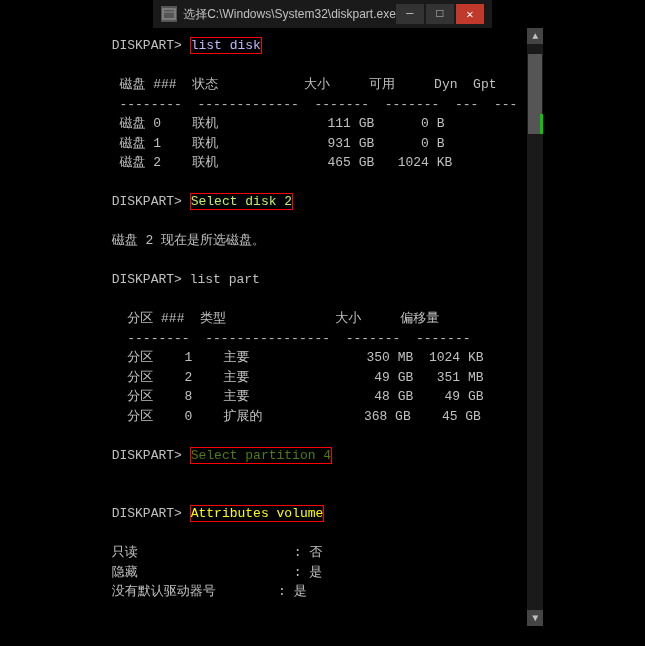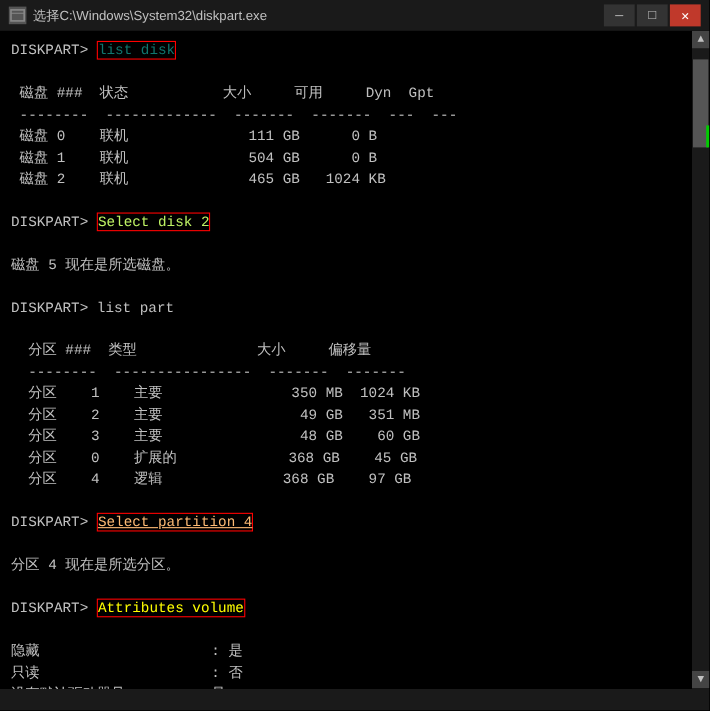--- a/index.html
+++ b/index.html
@@ -11,20 +11,21 @@
       font-size: 13px;
       color: #c0c0c0;
       overflow: hidden;
     }
     .window {
       width: 645px;
       height: 646px;
       background: #000;
       display: flex;
       flex-direction: column;
+      align-items: center;
     }
     .titlebar {
       background: #1a1a1a;
       height: 28px;
       display: flex;
       align-items: center;
       padding: 0 8px;
       justify-content: space-between;
       flex-shrink: 0;
     }
@@ -143,50 +144,48 @@
       <span class="titlebar-title">选择C:\Windows\System32\diskpart.exe</span>
     </div>
     <div class="titlebar-buttons">
       <div class="titlebar-btn">—</div>
       <div class="titlebar-btn">□</div>
       <div class="titlebar-btn close">✕</div>
     </div>
   </div>
   <div class="content-area">
     <div class="terminal" id="terminal-output">
-    <div style="white-space: pre; font-family: &quot;Courier New&quot;, Courier, monospace; font-size: 13px; line-height: 1.5;"><span style="color: rgb(192, 192, 192);">DISKPART&gt; </span><span style="color: #0f766e; border: 1px solid red; display: inline;">list disk</span></div>
+    <div style="white-space: pre; font-family: &quot;Courier New&quot;, Courier, monospace; font-size: 13px; line-height: 1.5;"><span style="color: rgb(192, 192, 192);">DISKPART&gt; </span><span style="color: #c4b5fd; border: 1px solid red; display: inline;">list disk</span></div>
         <div style="white-space: pre; font-family: &quot;Courier New&quot;, Courier, monospace; font-size: 13px; line-height: 1.5;">&nbsp;</div>
         <div style="white-space: pre; font-family: &quot;Courier New&quot;, Courier, monospace; font-size: 13px; line-height: 1.5; color: rgb(192, 192, 192);"> 磁盘 ###  状态           大小     可用     Dyn  Gpt</div>
         <div style="white-space: pre; font-family: &quot;Courier New&quot;, Courier, monospace; font-size: 13px; line-height: 1.5; color: rgb(192, 192, 192);"> --------  -------------  -------  -------  ---  ---</div>
         <div style="white-space: pre; font-family: &quot;Courier New&quot;, Courier, monospace; font-size: 13px; line-height: 1.5; color: rgb(192, 192, 192);"> 磁盘 0    联机              111 GB      0 B</div>
-        <div style="white-space: pre; font-family: &quot;Courier New&quot;, Courier, monospace; font-size: 13px; line-height: 1.5; color: rgb(192, 192, 192);"> 磁盘 1    联机              504 GB      0 B</div>
+        <div style="white-space: pre; font-family: &quot;Courier New&quot;, Courier, monospace; font-size: 13px; line-height: 1.5; color: rgb(192, 192, 192);"> 磁盘 1    联机              931 GB      0 B</div>
         <div style="white-space: pre; font-family: &quot;Courier New&quot;, Courier, monospace; font-size: 13px; line-height: 1.5; color: rgb(192, 192, 192);"> 磁盘 2    联机              465 GB   1024 KB</div>
         <div style="white-space: pre; font-family: &quot;Courier New&quot;, Courier, monospace; font-size: 13px; line-height: 1.5;">&nbsp;</div>
         <div style="white-space: pre; font-family: &quot;Courier New&quot;, Courier, monospace; font-size: 13px; line-height: 1.5;"><span style="color: rgb(192, 192, 192);">DISKPART&gt; </span><span style="color: #bef264; border: 1px solid red; display: inline;">Select disk 2</span></div>
         <div style="white-space: pre; font-family: &quot;Courier New&quot;, Courier, monospace; font-size: 13px; line-height: 1.5;">&nbsp;</div>
-        <div style="white-space: pre; font-family: &quot;Courier New&quot;, Courier, monospace; font-size: 13px; line-height: 1.5; color: rgb(192, 192, 192);">磁盘 5 现在是所选磁盘。</div>
+        <div style="white-space: pre; font-family: &quot;Courier New&quot;, Courier, monospace; font-size: 13px; line-height: 1.5; color: rgb(192, 192, 192);">磁盘 2 现在是所选磁盘。</div>
         <div style="white-space: pre; font-family: &quot;Courier New&quot;, Courier, monospace; font-size: 13px; line-height: 1.5;">&nbsp;</div>
         <div style="white-space: pre; font-family: &quot;Courier New&quot;, Courier, monospace; font-size: 13px; line-height: 1.5; color: rgb(192, 192, 192);">DISKPART&gt; list part</div>
         <div style="white-space: pre; font-family: &quot;Courier New&quot;, Courier, monospace; font-size: 13px; line-height: 1.5;">&nbsp;</div>
         <div style="white-space: pre; font-family: &quot;Courier New&quot;, Courier, monospace; font-size: 13px; line-height: 1.5; color: rgb(192, 192, 192);">  分区 ###  类型              大小     偏移量</div>
         <div style="white-space: pre; font-family: &quot;Courier New&quot;, Courier, monospace; font-size: 13px; line-height: 1.5; color: rgb(192, 192, 192);">  --------  ----------------  -------  -------</div>
         <div style="white-space: pre; font-family: &quot;Courier New&quot;, Courier, monospace; font-size: 13px; line-height: 1.5; color: rgb(192, 192, 192);">  分区    1    主要               350 MB  1024 KB</div>
         <div style="white-space: pre; font-family: &quot;Courier New&quot;, Courier, monospace; font-size: 13px; line-height: 1.5; color: rgb(192, 192, 192);">  分区    2    主要                49 GB   351 MB</div>
-        <div style="white-space: pre; font-family: &quot;Courier New&quot;, Courier, monospace; font-size: 13px; line-height: 1.5; color: rgb(192, 192, 192);">  分区    3    主要                48 GB    60 GB</div>
+        <div style="white-space: pre; font-family: &quot;Courier New&quot;, Courier, monospace; font-size: 13px; line-height: 1.5; color: rgb(192, 192, 192);">  分区    8    主要                48 GB    49 GB</div>
         <div style="white-space: pre; font-family: &quot;Courier New&quot;, Courier, monospace; font-size: 13px; line-height: 1.5; color: rgb(192, 192, 192);">  分区    0    扩展的             368 GB    45 GB</div>
-        <div style="white-space: pre; font-family: &quot;Courier New&quot;, Courier, monospace; font-size: 13px; line-height: 1.5; color: rgb(192, 192, 192);">  分区    4    逻辑              368 GB    97 GB</div>
         <div style="white-space: pre; font-family: &quot;Courier New&quot;, Courier, monospace; font-size: 13px; line-height: 1.5;">&nbsp;</div>
-        <div style="white-space: pre; font-family: &quot;Courier New&quot;, Courier, monospace; font-size: 13px; line-height: 1.5;"><span style="color: rgb(192, 192, 192);">DISKPART&gt; </span><span style="color: #fdba74; border: 1px solid red; display: inline; text-decoration: underline;">Select partition 4</span></div>
+        <div style="white-space: pre; font-family: &quot;Courier New&quot;, Courier, monospace; font-size: 13px; line-height: 1.5;"><span style="color: rgb(192, 192, 192);">DISKPART&gt; </span><span style="color: #4d7c0f; border: 1px solid red; display: inline;">Select partition 4</span></div>
         <div style="white-space: pre; font-family: &quot;Courier New&quot;, Courier, monospace; font-size: 13px; line-height: 1.5;">&nbsp;</div>
-        <div style="white-space: pre; font-family: &quot;Courier New&quot;, Courier, monospace; font-size: 13px; line-height: 1.5; color: rgb(192, 192, 192);">分区 4 现在是所选分区。</div>
         <div style="white-space: pre; font-family: &quot;Courier New&quot;, Courier, monospace; font-size: 13px; line-height: 1.5;">&nbsp;</div>
         <div style="white-space: pre; font-family: &quot;Courier New&quot;, Courier, monospace; font-size: 13px; line-height: 1.5;"><span style="color: rgb(192, 192, 192);">DISKPART&gt; </span><span style="color: rgb(255, 255, 0); border: 1px solid red; display: inline;">Attributes volume</span></div>
         <div style="white-space: pre; font-family: &quot;Courier New&quot;, Courier, monospace; font-size: 13px; line-height: 1.5;">&nbsp;</div>
+        <div style="white-space: pre; font-family: &quot;Courier New&quot;, Courier, monospace; font-size: 13px; line-height: 1.5; color: rgb(192, 192, 192);">只读                    : 否</div>
         <div style="white-space: pre; font-family: &quot;Courier New&quot;, Courier, monospace; font-size: 13px; line-height: 1.5; color: rgb(192, 192, 192);">隐藏                    : 是</div>
-        <div style="white-space: pre; font-family: &quot;Courier New&quot;, Courier, monospace; font-size: 13px; line-height: 1.5; color: rgb(192, 192, 192);">只读                    : 否</div>
         <div style="white-space: pre; font-family: &quot;Courier New&quot;, Courier, monospace; font-size: 13px; line-height: 1.5; color: rgb(192, 192, 192);">没有默认驱动器号        : 是</div>
       </div>
     <div class="scrollbar">
       <div class="scrollbar-arrow">▲</div>
       <div class="scrollbar-track">
         <div class="scrollbar-thumb"></div>
         <div class="green-bar"></div>
       </div>
       <div class="scrollbar-arrow">▼</div>
     </div>

